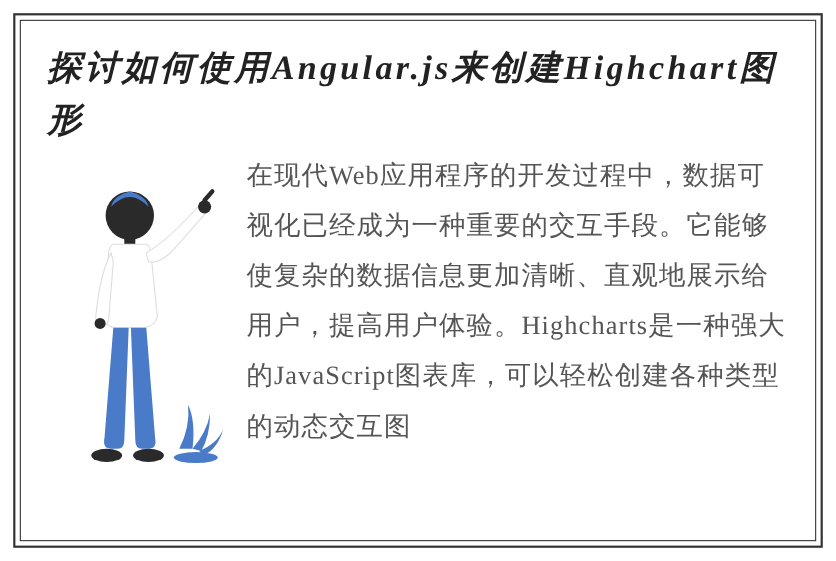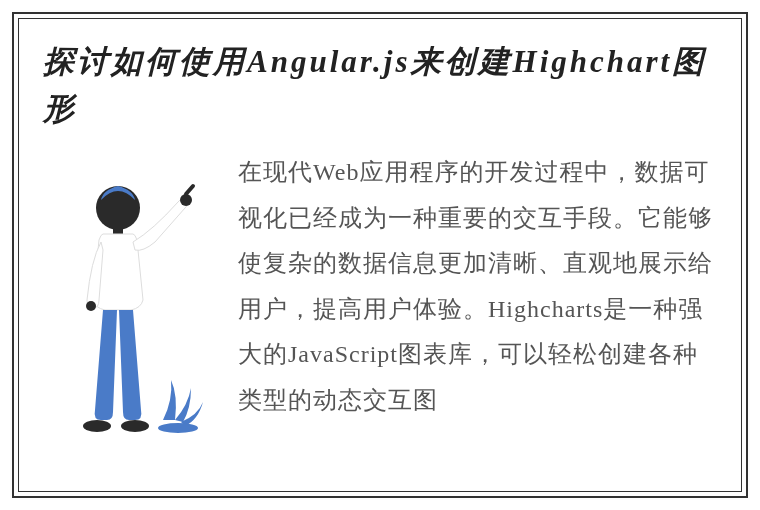--- a/index.html
+++ b/index.html
@@ -26,26 +26,26 @@
       height: 100%;
       border: 1px solid #333;
       padding: 20px 24px;
       position: relative;
     }
     .title {
       font-size: 31px;
       color: #222;
       line-height: 1.5;
       letter-spacing: 3px;
-      margin-bottom: 18px;
+      margin-bottom: 6px;
       font-style: italic;
     }
     .content-area {
       display: flex;
-      gap: 21px;
+      gap: 7px;
     }
     .illustration {
       flex-shrink: 0;
       width: 170px;
       height: 330px;
       position: relative;
     }
     .body-text {
       font-size: 24px;
       color: #555;

